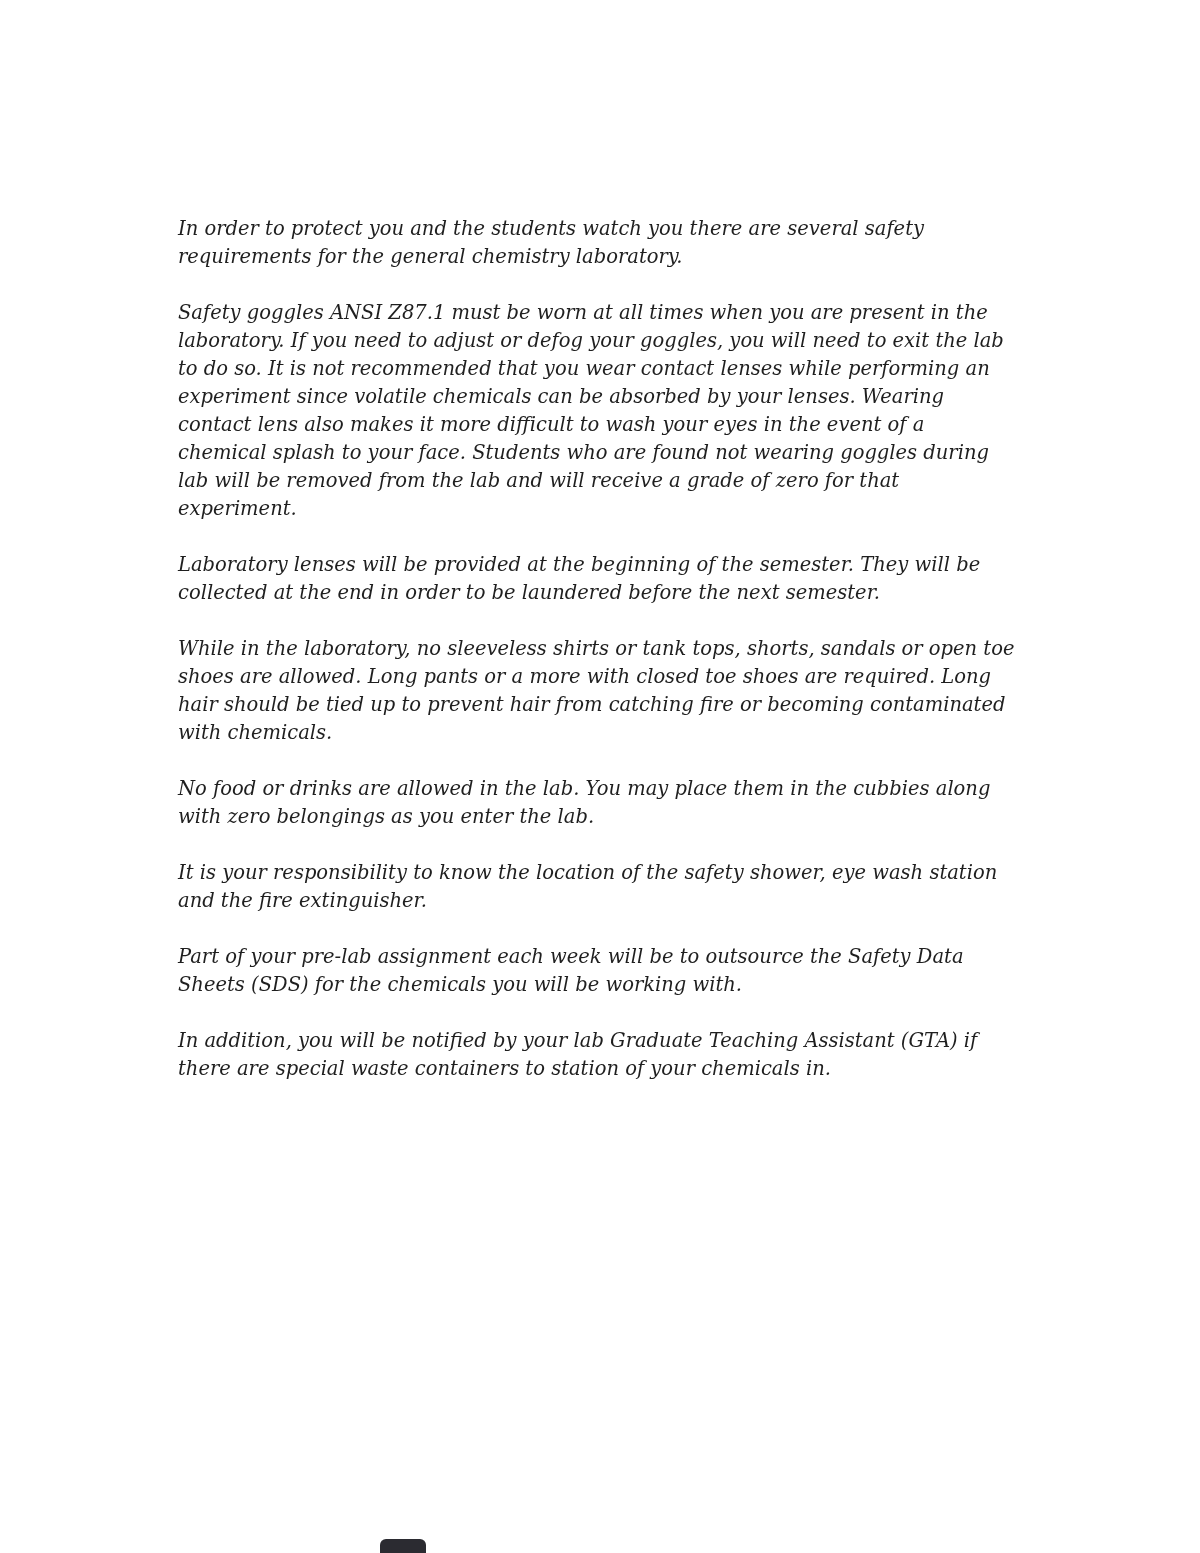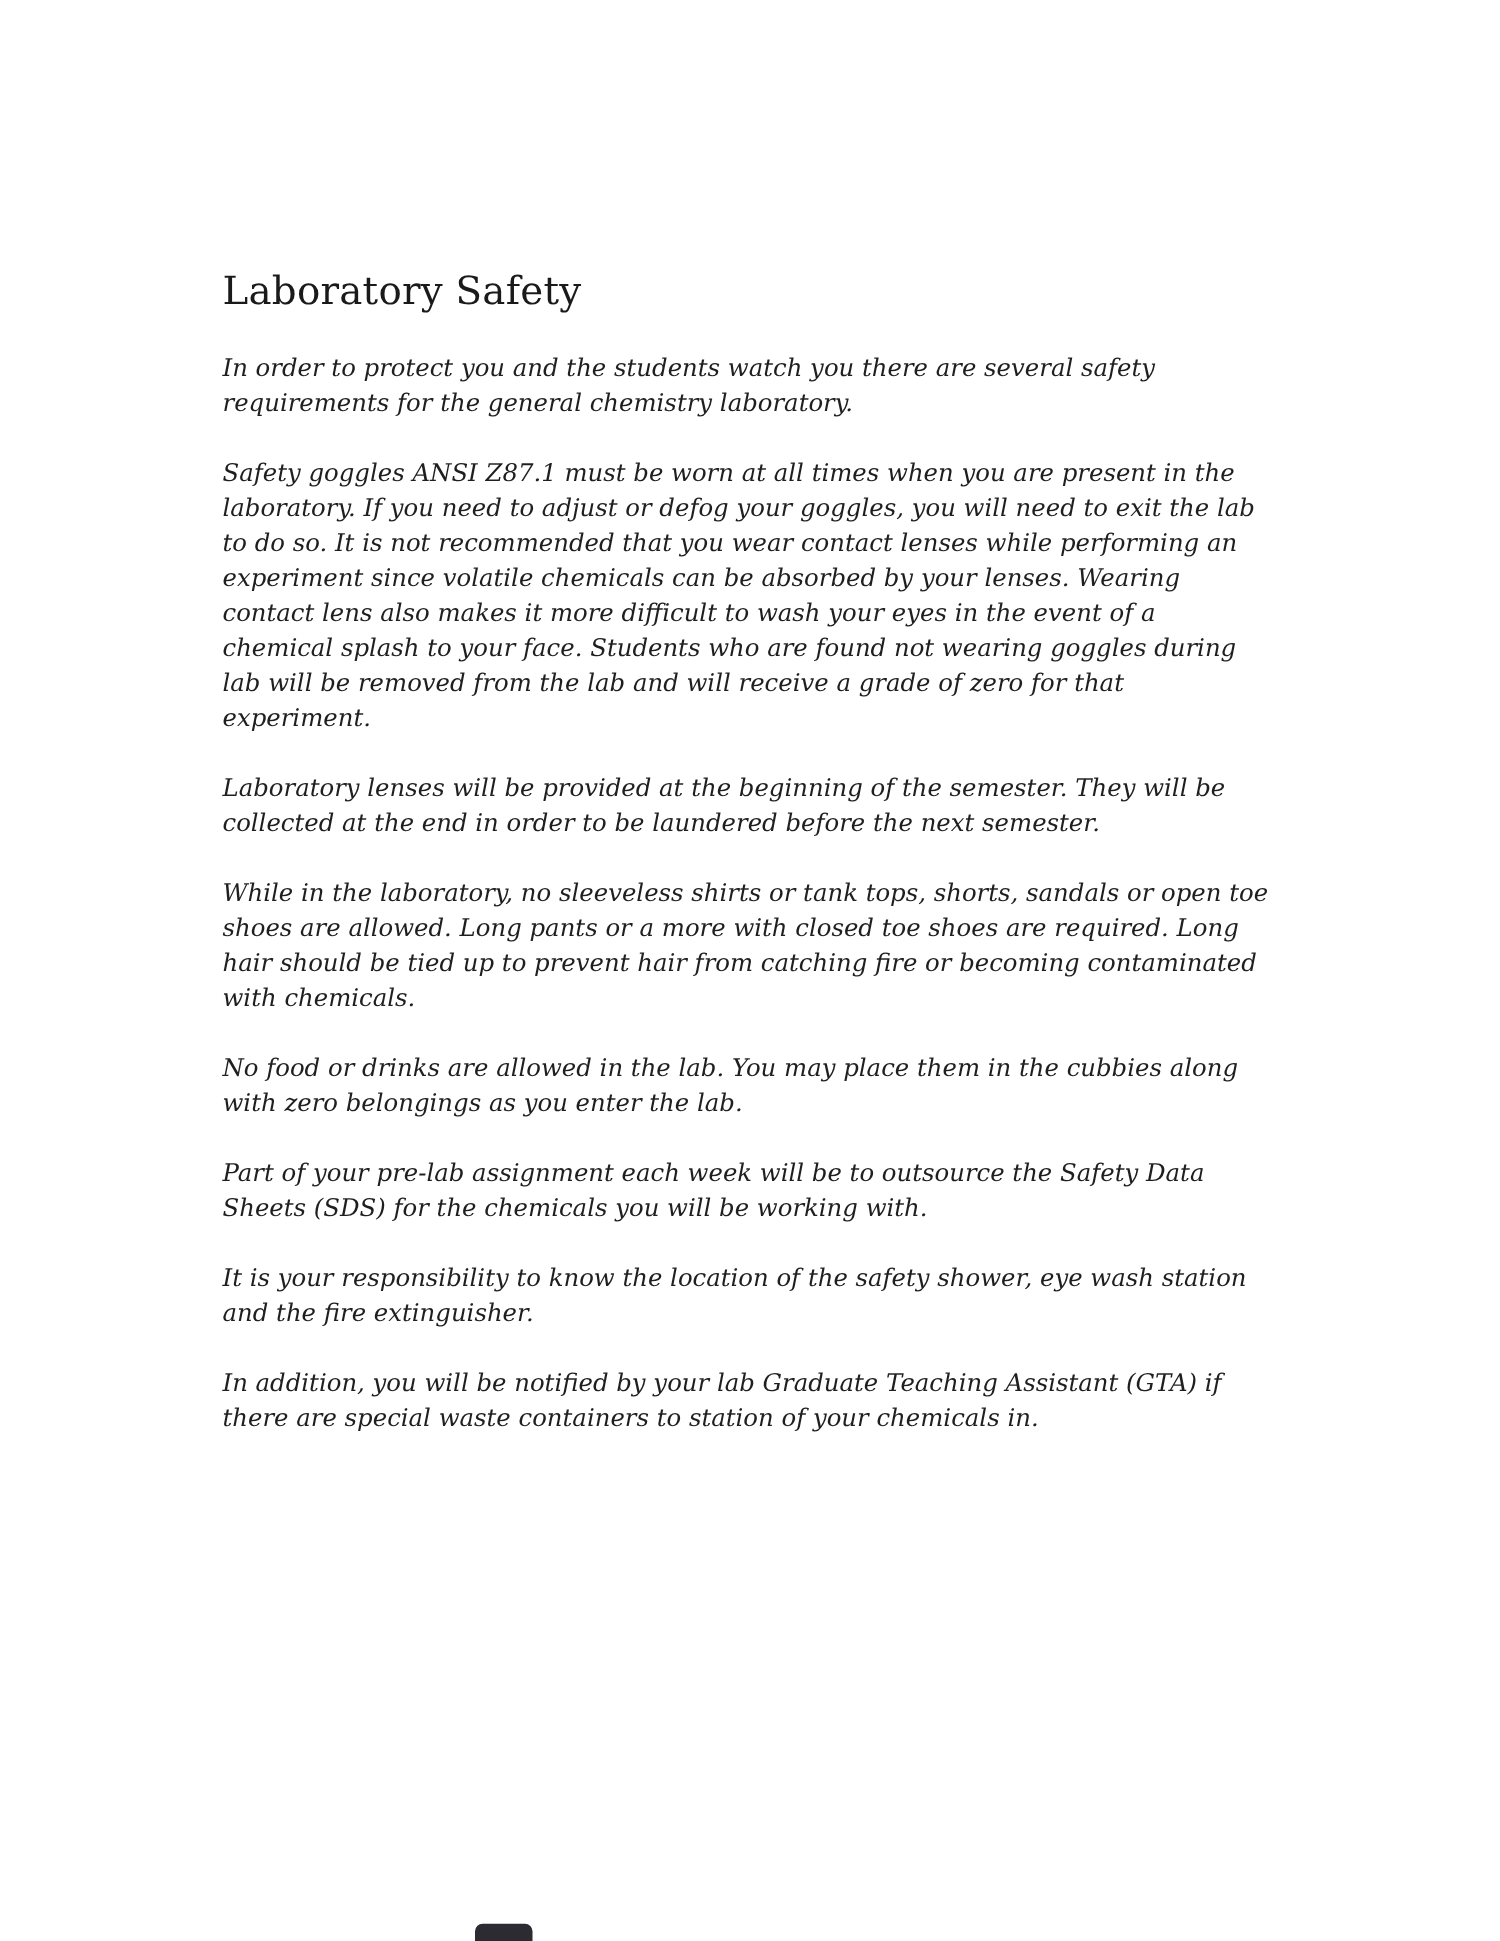--- a/index.html
+++ b/index.html
@@ -50,24 +50,23 @@
     width: 46px;
     height: 22px;
     background: #2b2b31;
     border-radius: 6px;
   }
 </style>
 </head>
 <body>
 
 <div class="page">
-  <h1 class="doc-title">Laboratory Safety</h1>
   <p class="doc-para">In order to protect you and the students watch you there are several safety requirements for the general chemistry laboratory.</p>
   <p class="doc-para">Safety goggles ANSI Z87.1 must be worn at all times when you are present in the laboratory. If you need to adjust or defog your goggles, you will need to exit the lab to do so. It is not recommended that you wear contact lenses while performing an experiment since volatile chemicals can be absorbed by your lenses. Wearing contact lens also makes it more difficult to wash your eyes in the event of a chemical splash to your face. Students who are found not wearing goggles during lab will be removed from the lab and will receive a grade of zero for that experiment.</p>
   <p class="doc-para">Laboratory lenses will be provided at the beginning of the semester. They will be collected at the end in order to be laundered before the next semester.</p>
   <p class="doc-para">While in the laboratory, no sleeveless shirts or tank tops, shorts, sandals or open toe shoes are allowed. Long pants or a more with closed toe shoes are required. Long hair should be tied up to prevent hair from catching fire or becoming contaminated with chemicals.</p>
   <p class="doc-para">No food or drinks are allowed in the lab. You may place them in the cubbies along with zero belongings as you enter the lab.</p>
+  <p class="doc-para">It is your responsibility to know the location of the safety shower, eye wash station and the fire extinguisher.</p>
   <p class="doc-para">Part of your pre-lab assignment each week will be to outsource the Safety Data Sheets (SDS) for the chemicals you will be working with.</p>
-  <p class="doc-para">It is your responsibility to know the location of the safety shower, eye wash station and the fire extinguisher.</p>
   <p class="doc-para">In addition, you will be notified by your lab Graduate Teaching Assistant (GTA) if there are special waste containers to station of your chemicals in.</p>
 </div>
 
 <div class="bottom-badge"></div>
 
 </body></html>

